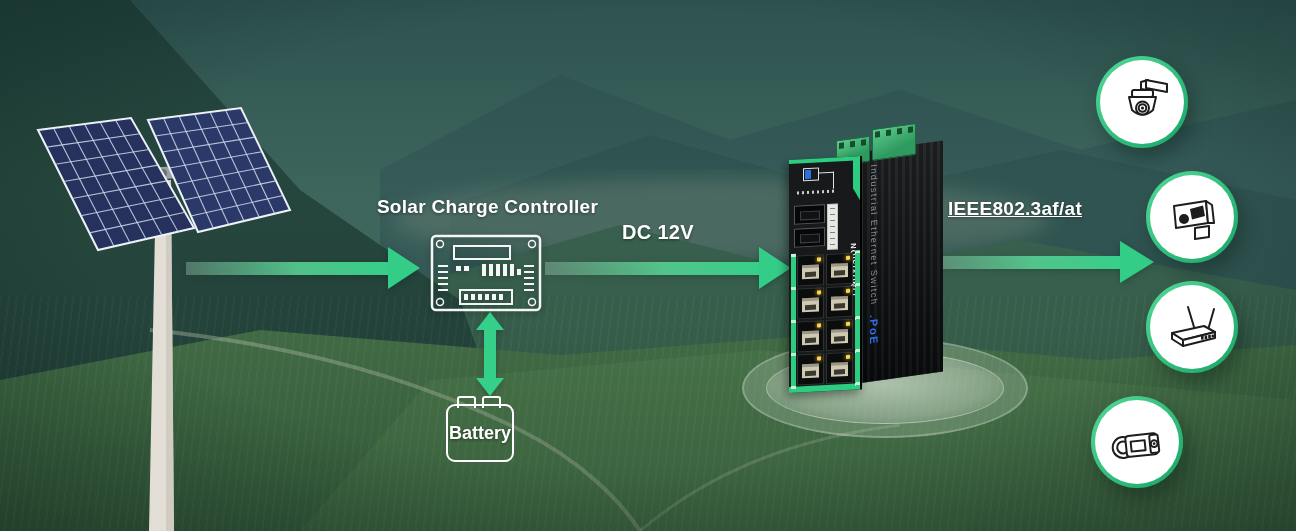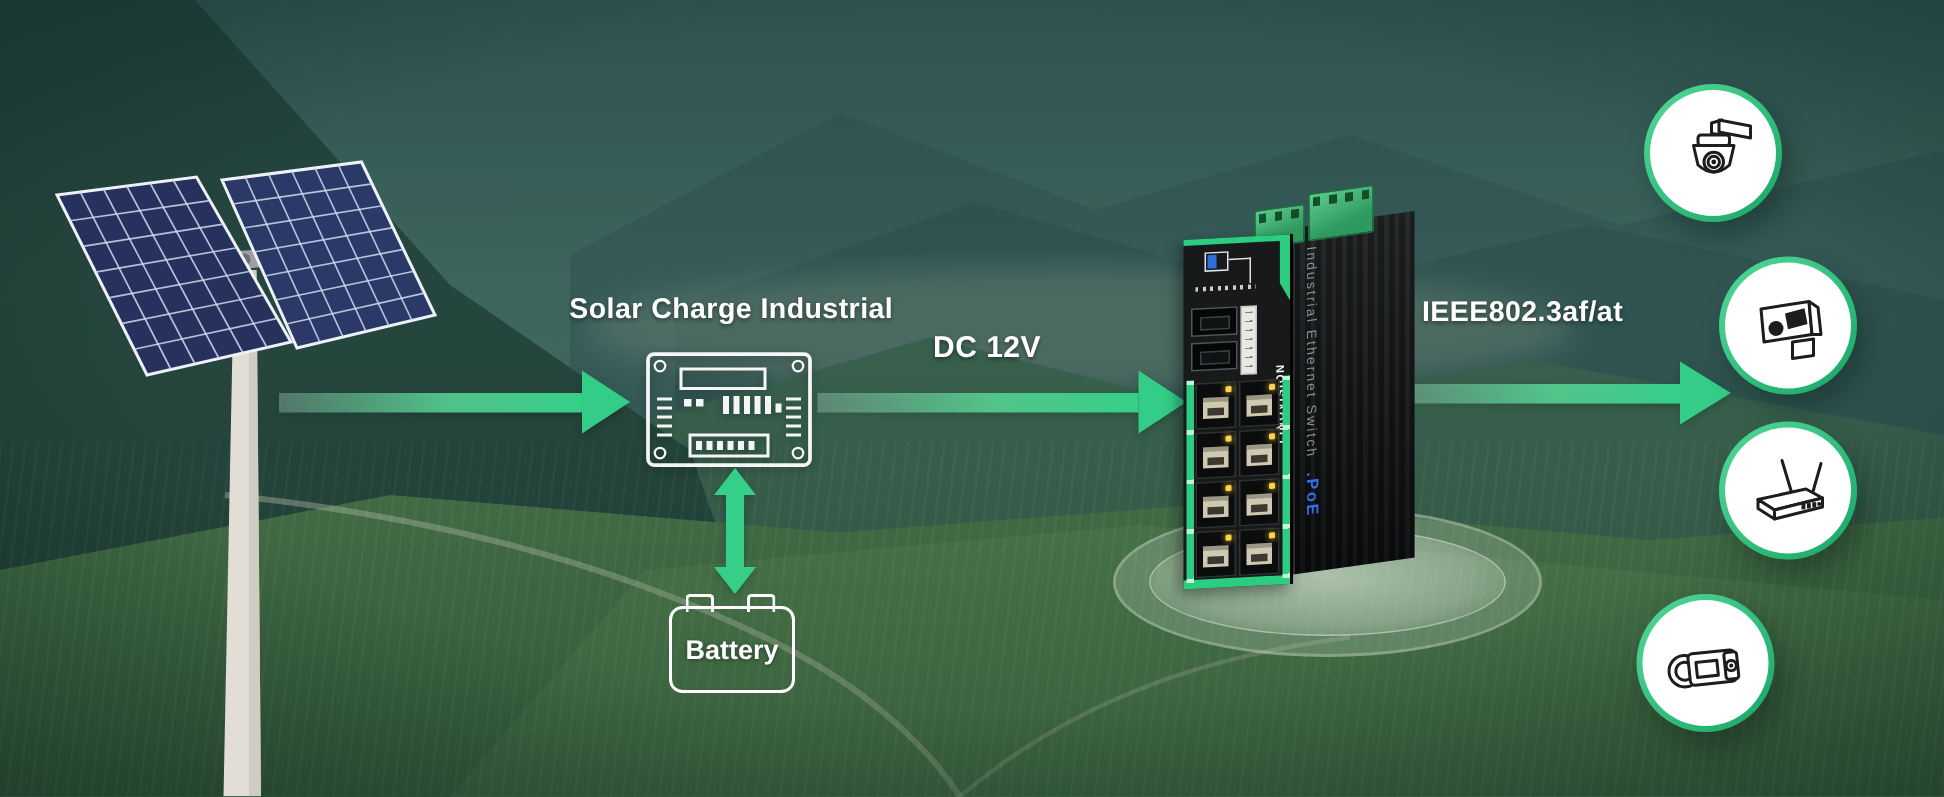--- a/index.html
+++ b/index.html
@@ -10,39 +10,39 @@
   .rows{position:absolute;left:0;right:0;top:295px;bottom:0;z-index:0;opacity:.5;
         background:repeating-linear-gradient(97deg,rgba(255,255,255,.05) 0 2px,rgba(0,0,0,.04) 2px 8px);}
   .tint{position:absolute;inset:0;z-index:0;pointer-events:none;
         background:linear-gradient(180deg,rgba(18,52,48,.30),rgba(30,70,58,.10) 35%,rgba(12,40,30,.08) 60%,rgba(8,32,24,.30));}
   
   .label{position:absolute;z-index:2;text-align:center;font-weight:600;
          text-shadow:0 1px 3px rgba(0,0,0,.45);letter-spacing:.3px;}
   .pv{left:255px;top:220px;width:120px;font-size:20px;}
   .ctl{left:360px;top:196px;width:255px;font-size:19px;}
   .dc{left:598px;top:221px;width:120px;font-size:20px;}
-  .ieee{left:905px;top:197px;width:220px;font-size:19px;line-height:23px;}
+  .ieee{left:905px;top:197px;width:220px;font-size:19px;line-height:23px;text-decoration:underline;}
   
   .arrow{position:absolute;z-index:2;display:flex;align-items:center;
          filter:drop-shadow(0 2px 3px rgba(0,20,10,.25));}
   .arrow .shaft{height:13px;background:linear-gradient(90deg,rgba(195,242,218,.30),rgba(90,216,152,.85) 55%,#36cf8a);}
   .arrow .head{width:0;height:0;border-top:21px solid transparent;border-bottom:21px solid transparent;border-left:32px solid #33cd87;}
   .a1{left:186px;top:247px;}.a1 .shaft{width:202px;}
   .a2{left:545px;top:247px;}.a2 .shaft{width:214px;}
   .a3{left:926px;top:241px;}.a3 .shaft{width:194px;}.a3 .head{border-left-width:34px;}
   .varrow{position:absolute;left:476px;top:312px;width:28px;height:84px;z-index:2;
           display:flex;flex-direction:column;align-items:center;
           filter:drop-shadow(0 2px 3px rgba(0,20,10,.25));}
   .vhead{width:0;height:0;border-left:14px solid transparent;border-right:14px solid transparent;}
   .vhead.up{border-bottom:18px solid #36cf8a;}
   .vhead.down{border-top:18px solid #36cf8a;}
   .vshaft{width:12px;flex:1;background:#36cf8a;}
   
   .controller{position:absolute;left:430px;top:234px;z-index:2;filter:drop-shadow(0 2px 3px rgba(0,0,0,.3));}
-  .battery{position:absolute;left:446px;top:404px;width:84px;height:58px;z-index:2;
+  .battery{position:absolute;left:446px;top:404px;width:68px;height:58px;z-index:2;
            border:2.5px solid #fff;border-radius:9px;display:flex;align-items:center;justify-content:center;
            font-size:18px;font-weight:600;text-shadow:0 1px 3px rgba(0,0,0,.45);}
   .battery::before,.battery::after{content:"";position:absolute;top:-10px;width:15px;height:10px;
            border:2.5px solid #fff;border-bottom:none;border-radius:3px 3px 0 0;}
   .battery::before{left:9px;}.battery::after{right:11px;}
   
   svg.solar{position:absolute;left:8px;top:95px;z-index:2;}
   .pgrid line{stroke:#d2dbee;stroke-width:1.1;opacity:.85;}
   
   .platform{position:absolute;left:742px;top:338px;width:286px;height:100px;z-index:1;border-radius:50%;
@@ -172,21 +172,21 @@
         <line x1="175.71428571428572" y1="105" x2="268" y2="85.85714285714286"></line>
         <line x1="182.85714285714286" y1="121" x2="275" y2="100.42857142857143"></line>
       </g>
   </svg>
 
   <div class="arrow a1">
       <div class="shaft"></div>
       <div class="head"></div>
     </div>
 
-  <div class="label ctl">Solar Charge Industrial</div>
+  <div class="label ctl">Solar Charge Controller</div>
   <svg class="controller" width="112" height="78" viewBox="0 0 112 78">
     <g stroke="#fff" fill="none" stroke-width="2.5" opacity=".95">
       <rect x="2" y="2" width="108" height="74" rx="4"></rect>
       <rect x="24" y="12" width="56" height="13" stroke-width="2"></rect>
       <rect x="30" y="56" width="52" height="14" stroke-width="2"></rect>
     </g>
     <g stroke="#fff" fill="none" stroke-width="1.5" opacity=".95">
       <circle cx="10" cy="10" r="3.5"></circle>
         <circle cx="102" cy="10" r="3.5"></circle>
       <circle cx="10" cy="68" r="3.5"></circle>

